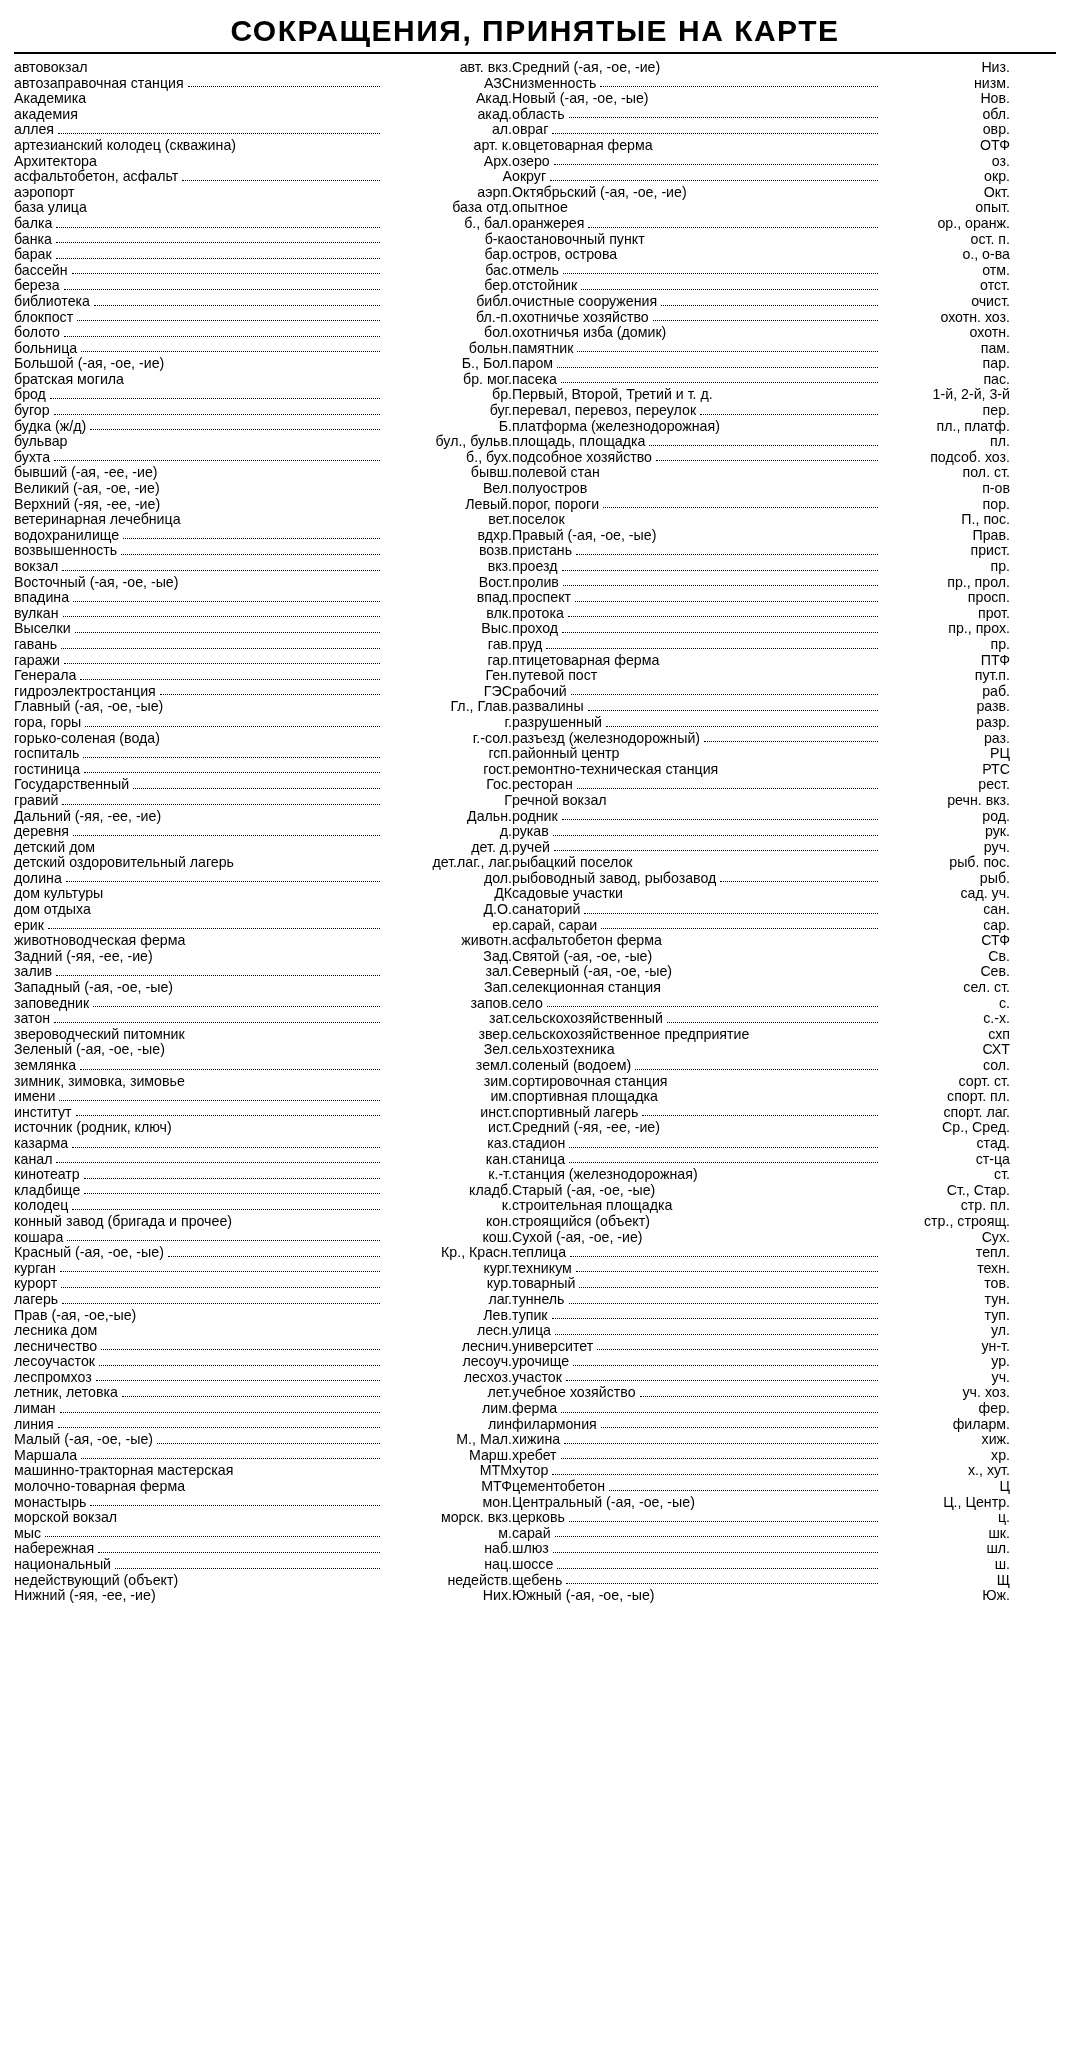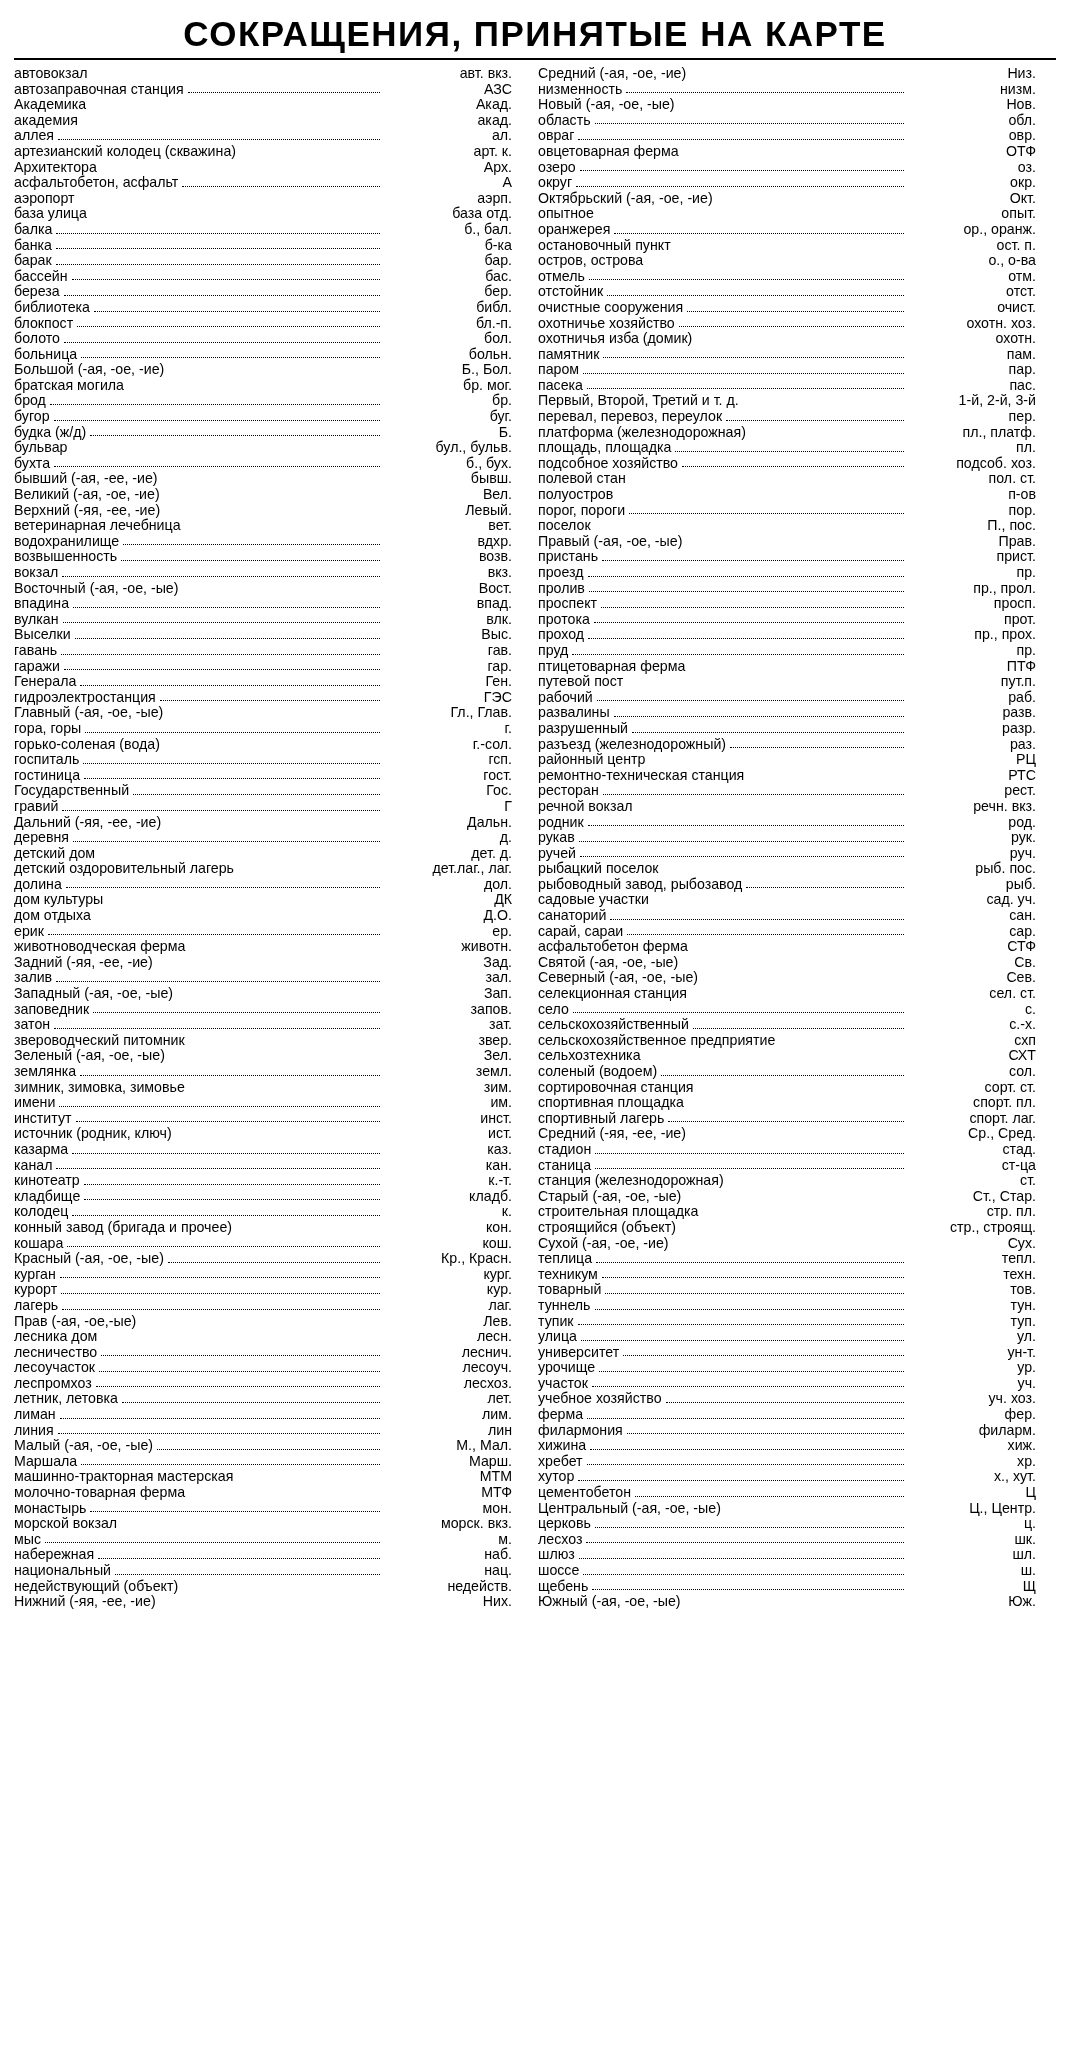--- a/index.html
+++ b/index.html
@@ -17,35 +17,34 @@
   }
   .page {
     width: 1070px;
     height: 2071px;
     box-sizing: border-box;
     padding: 8px 14px 0 14px;
     position: relative;
   }
   .title {
     text-align: center;
-    font-size: 35px;
+    font-size: 30px;
     font-weight: bold;
     letter-spacing: 1.5px;
     margin: 6px 0 4px 0;
     white-space: nowrap;
     font-family: "Liberation Sans", sans-serif;
   }
   .rule {
     border: 0;
     border-top: 2px solid #000;
     margin: 4px 0 6px 0;
   }
   .columns {
     display: flex;
-    gap: 26px;
     align-items: flex-end;
   }
   .col {
     width: 498px;
     flex: 0 0 498px;
   }
   table.abbr {
     width: 100%;
     border-collapse: collapse;
     table-layout: fixed;
@@ -1837,21 +1836,21 @@
                 <div class="term-inner">
                   <span class="term-text">церковь</span>
                   <span class="leader"></span>
                 </div>
               </td>
               <td class="abbrv">ц.</td>
             </tr>
             <tr>
               <td class="term">
                 <div class="term-inner">
-                  <span class="term-text">лесхоз</span>
+                  <span class="term-text">сарай</span>
                   <span class="leader"></span>
                 </div>
               </td>
               <td class="abbrv">шк.</td>
             </tr>
             <tr>
               <td class="term">
                 <div class="term-inner">
                   <span class="term-text">шлюз</span>
                   <span class="leader"></span>

